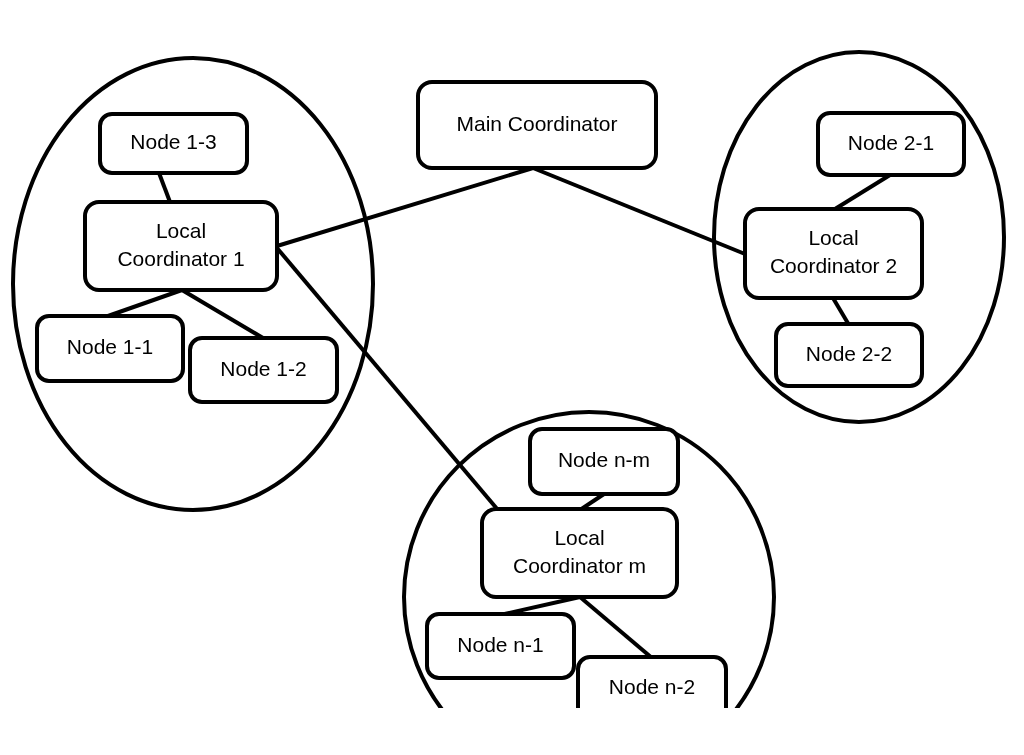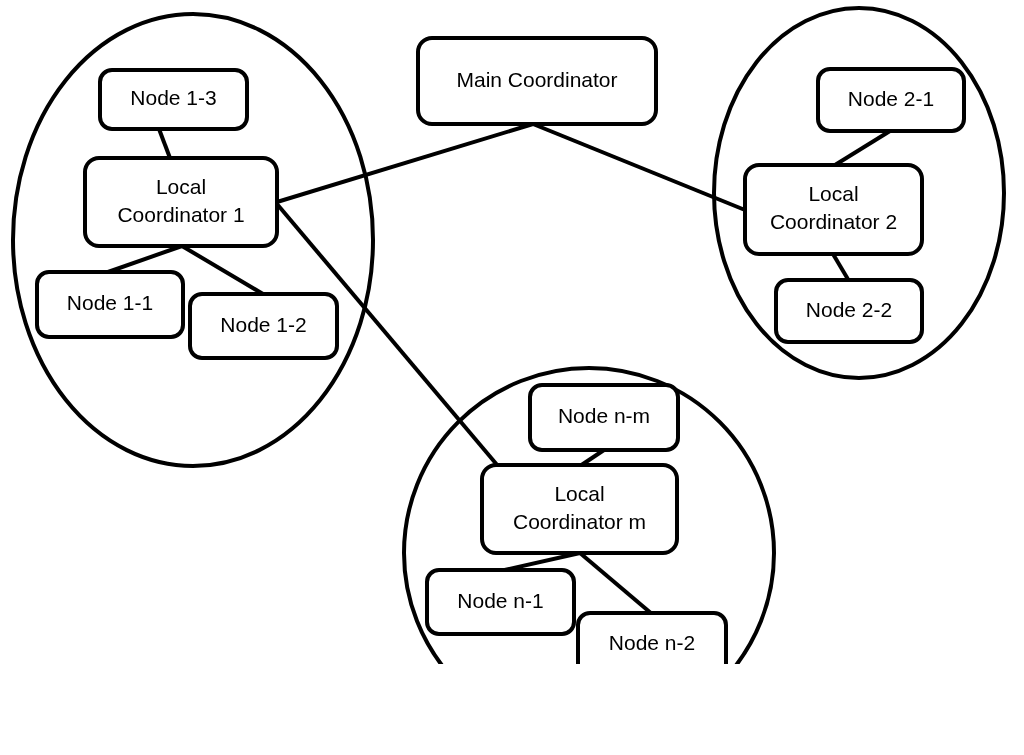--- a/index.html
+++ b/index.html
@@ -9,20 +9,21 @@
   }
   body {
     font-family: "Liberation Sans", sans-serif;
   }
   #canvas {
     position: relative;
     width: 1024px;
     height: 664px;
     background: #ffffff;
     overflow: hidden;
+    margin-top: 44px;
   }
   #diagram-svg {
     position: absolute;
     left: 0;
     top: 0;
     width: 1024px;
     height: 755px;
   }
   .cluster-outline {
     fill: none;

